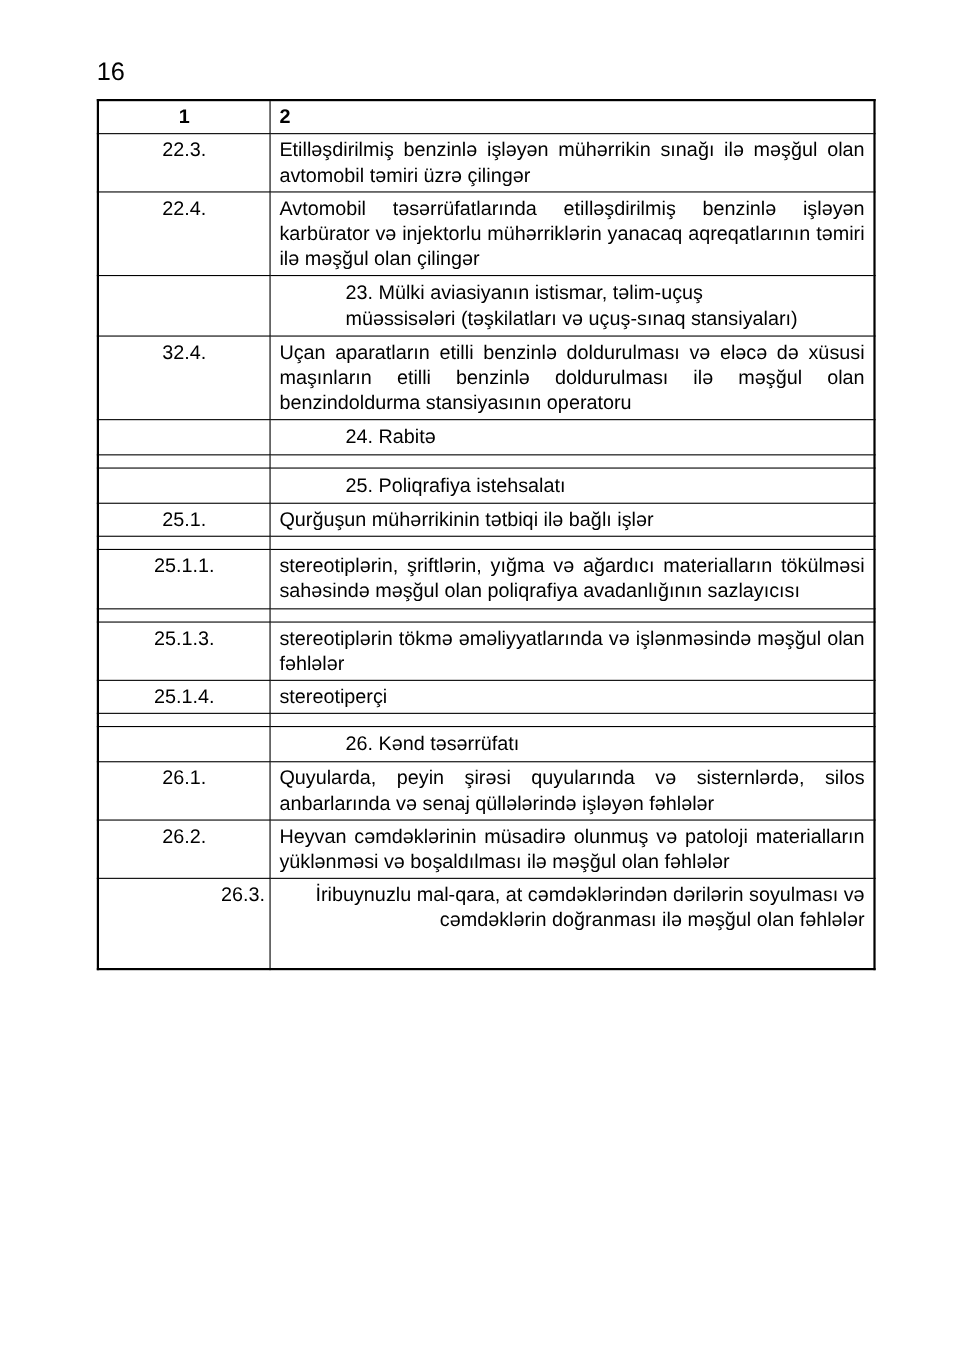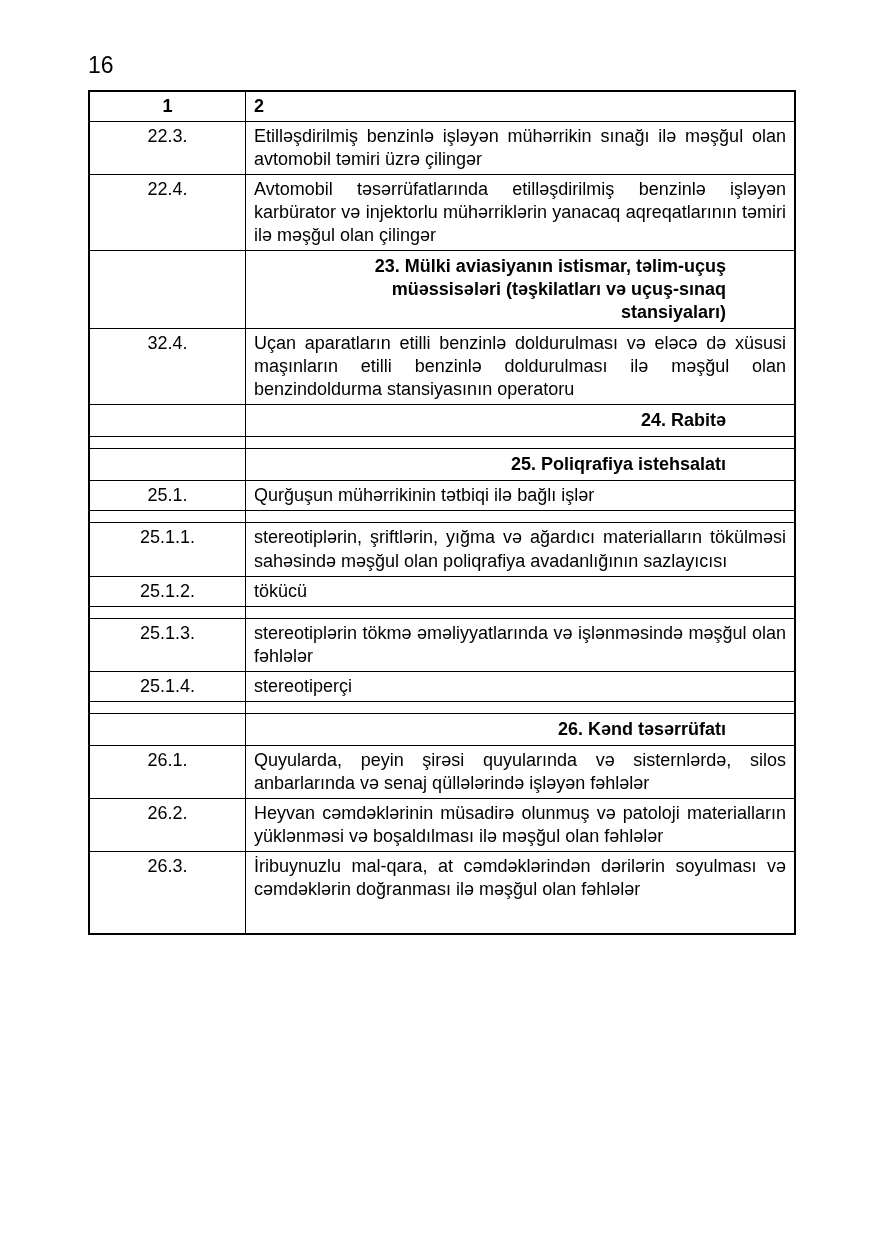--- a/index.html
+++ b/index.html
@@ -45,30 +45,31 @@
   th.col2, td.col2 {
     text-align: justify;
     padding: 3px 8px;
   }
   thead th {
     font-weight: bold;
     text-align: center;
     padding: 5px 4px;
   }
   tr.section td.col2 {
-    text-align: right;
-    font-weight: bold;
+    text-align: left;
+    font-weight: normal;
     padding: 4px 68px;
   }
   tr.spacer td {
     height: 11px;
     padding: 0;
   }
   tbody tr:last-child td {
     padding-bottom: 32px;
+    text-align: right;
   }
 </style>
 </head>
 <body>
 
 <div class="page-number">16</div>
 
 <table class="doc-table">
   <thead>
     <tr>
@@ -110,24 +111,20 @@
         <td class="col2">Qurğuşun mühərrikinin tətbiqi ilə bağlı işlər</td>
       </tr>
       <tr class="spacer">
         <td class="col1"></td>
         <td class="col2"></td>
       </tr>
       <tr class="entry">
         <td class="col1">25.1.1.</td>
         <td class="col2">stereotiplərin, şriftlərin, yığma və ağardıcı materialların tökülməsi sahəsində məşğul olan poliqrafiya avadanlığının sazlayıcısı</td>
       </tr>
-      <tr class="entry">
-        <td class="col1">25.1.2.</td>
-        <td class="col2">tökücü</td>
-      </tr>
       <tr class="spacer">
         <td class="col1"></td>
         <td class="col2"></td>
       </tr>
       <tr class="entry">
         <td class="col1">25.1.3.</td>
         <td class="col2">stereotiplərin tökmə əməliyyatlarında və işlənməsində məşğul olan fəhlələr</td>
       </tr>
       <tr class="entry">
         <td class="col1">25.1.4.</td>

